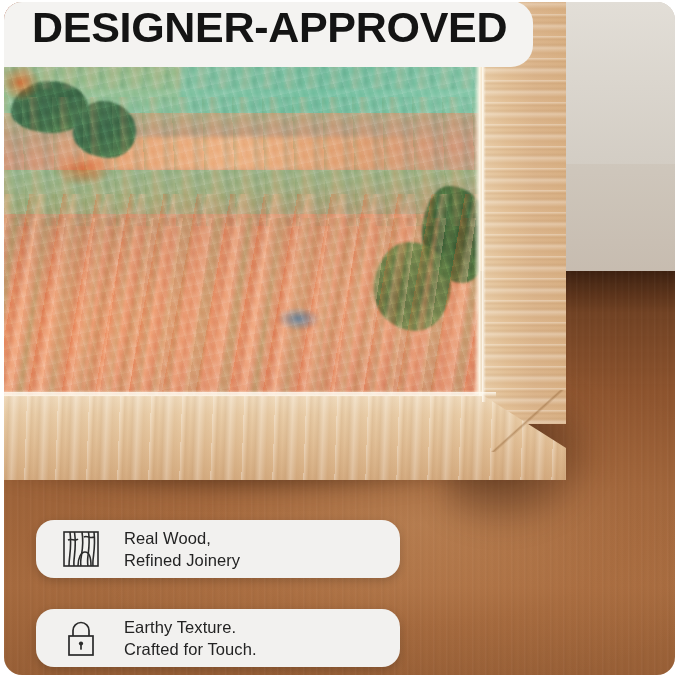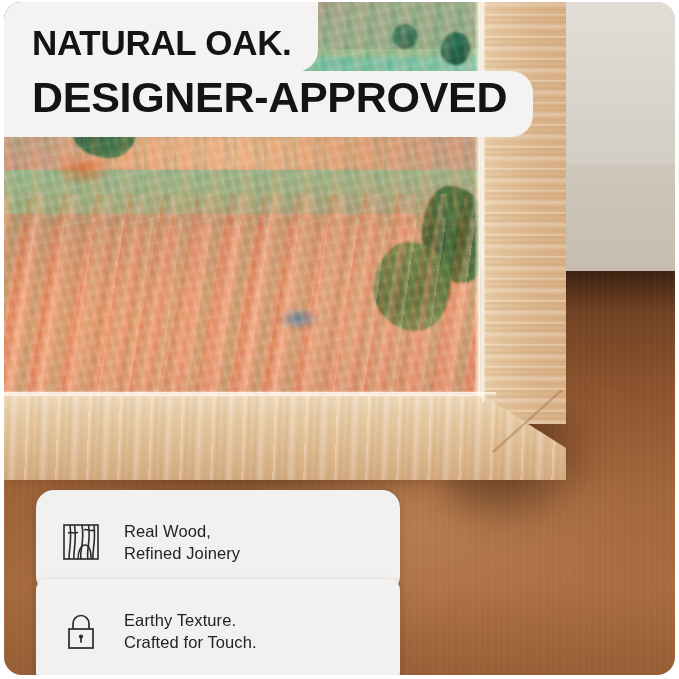--- a/index.html
+++ b/index.html
@@ -376,25 +376,26 @@
 
   
   .feature-card {
     position: absolute;
     display: flex;
     align-items: center;
     gap: 20px;
     background: #f2f1ef;
     border-radius: 18px;
     box-shadow: 0 3px 10px rgba(0,0,0,0.18);
-    padding: 31px 22px;
+    padding: 8px 22px;
     z-index: 6;
+    margin-top: 30px;
   }
   #card-wood  { left: 32px; top: 488px; width: 320px; height: 42px; }
-  #card-touch { left: 32px; top: 577px; width: 320px; height: 42px; border-radius: 11px; }
+  #card-touch { left: 32px; top: 577px; width: 320px; height: 42px; }
 
   .card-icon {
     flex: 0 0 auto;
     width: 46px;
     height: 46px;
     display: flex;
     align-items: center;
     justify-content: center;
   }
   .card-text {
@@ -459,21 +460,20 @@
       <div class="fillet-bottom"></div>
 
       <div id="frame-stile-right" class="oak"></div>
       <div id="frame-rail-bottom" class="oak"></div>
       <div class="mitre-seam"></div>
       <div class="rail-top-edge"></div>
       <div class="stile-left-edge"></div>
     </div>
 
     <div id="headline">
-      <span class="hl-line" id="hl-line-1">NATURAL OAK.</span>
       <span class="hl-line" id="hl-line-2">DESIGNER-APPROVED</span>
     </div>
 
     <div class="feature-card" id="card-wood">
       <span class="card-icon">
         <svg width="42" height="42" viewBox="0 0 42 42" fill="none" stroke="#2b2b2b" stroke-width="1.6">
           <rect x="4" y="4" width="34" height="34"></rect>
           <path d="M9 38 C9 28, 12 20, 10 4"></path>
           <path d="M14 38 C13 30, 17 22, 14.5 4"></path>
           <path d="M21 38 C19 30, 25 22, 22 4"></path>

